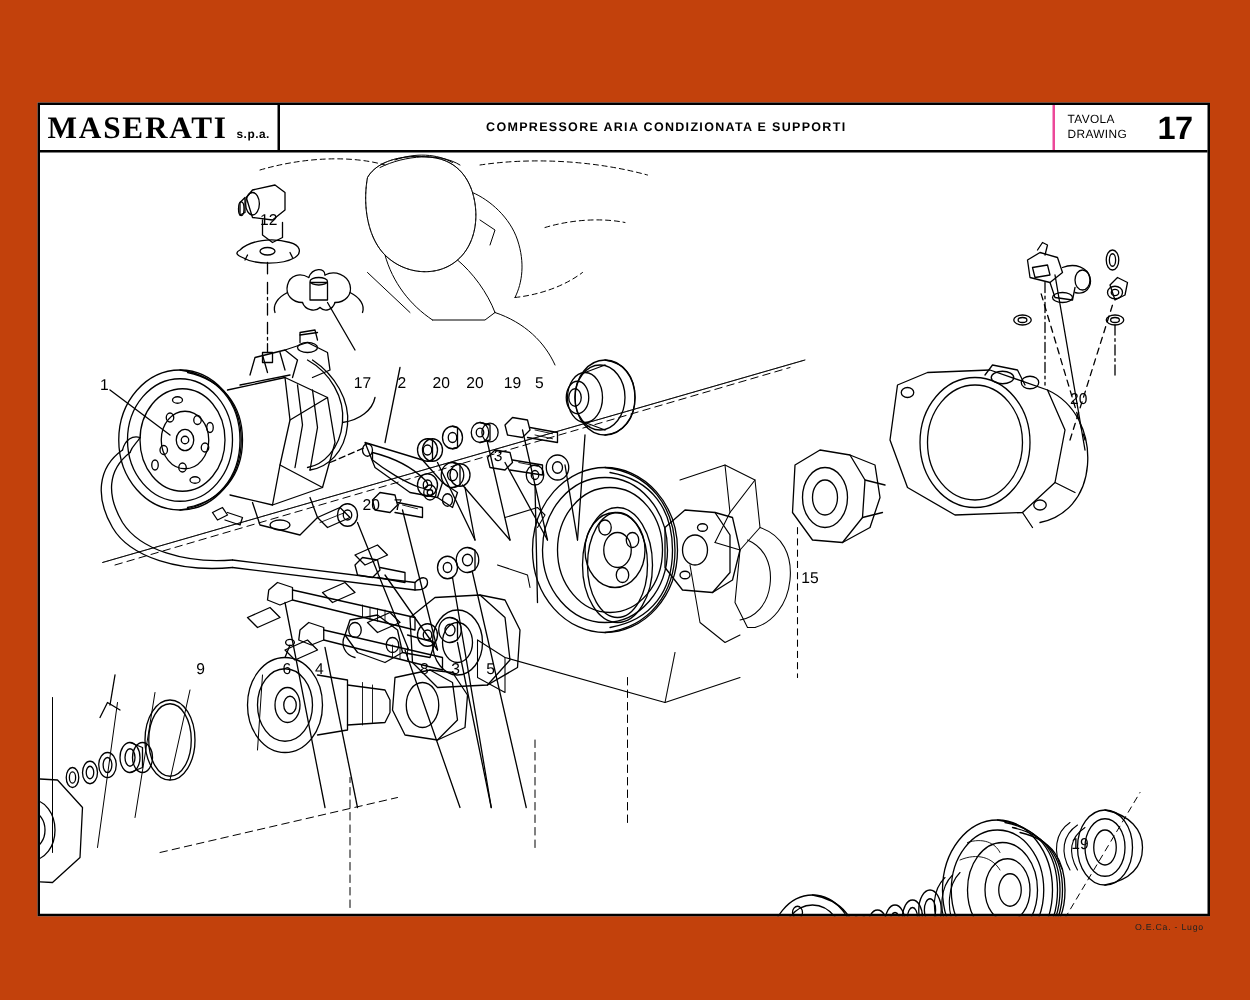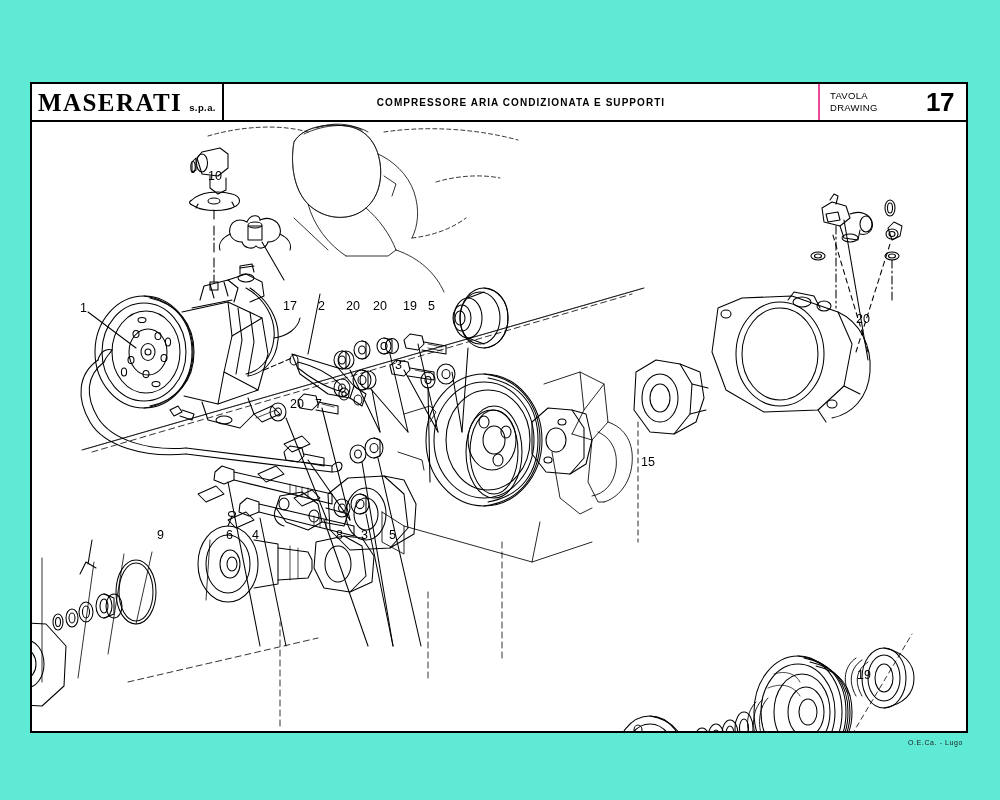--- a/index.html
+++ b/index.html
@@ -1,31 +1,31 @@
 <!DOCTYPE html>
 <html><head>
 <meta charset="utf-8">
 <style>
   html,body{margin:0;padding:0;background:#ffffff;}
   body{width:1000px;height:800px;font-family:"Liberation Sans",sans-serif;overflow:hidden;}
-  #page{position:relative;width:1000px;height:800px;background:#5eead4;}
+  #page{position:relative;width:1000px;height:800px;background:#c2410c;}
 
   
   #frame{position:absolute;left:30px;top:82px;width:938px;height:651px;
          border:2px solid #000;box-sizing:border-box;background:#fff;}
 
   
   #titleblock{position:absolute;left:0;top:0;width:100%;height:38px;
               border-bottom:2px solid #000;box-sizing:border-box;display:flex;}
   .tb-cell{position:relative;display:flex;align-items:center;justify-content:center;
            height:100%;box-sizing:border-box;}
   #cell-logo{width:192px;border-right:2px solid #000;}
   #cell-it{flex:1;border-right:2px solid #ec4899;}
   #cell-en{width:278px;border-right:2px solid #000;}
-  #cell-tav{width:146px;justify-content:space-between;padding:0 12px 0 10px;}
+  #cell-tav{width:122px;justify-content:space-between;padding:0 12px 0 10px;}
 
   #logo-wrap{display:flex;align-items:baseline;justify-content:center;width:100%;}
   #logo-main{font-family:"Liberation Serif",serif;font-size:25px;font-weight:700;
              letter-spacing:1.4px;color:#000;line-height:1;}
   #logo-sub{font-size:9.5px;font-weight:700;letter-spacing:.4px;margin-left:7px;color:#000;text-align:center;}
 
   .tb-title{font-size:10px;font-weight:700;letter-spacing:1.05px;color:#000;
             text-align:center;white-space:nowrap;}
   #tav-label{font-size:9.5px;line-height:1.22;letter-spacing:.3px;color:#000;text-align:left;}
   #tav-num{font-size:26px;font-weight:700;color:#000;letter-spacing:-.5px;line-height:1;}
@@ -536,21 +536,21 @@
             <path d="M248 604 L 248 500"></path>
             <path d="M396 470 L 396 560"></path>
             <path d="M470 420 L 470 540"></path>
           </g>
 
         </g>
       </svg>
     </div>
 
     <div id="callout-layer">
-      <span class="callout" style="left:176px;top:86px;">10</span>
+      <span class="callout" style="left:176px;top:86px;">12</span>
       <span class="callout" style="left:48px;top:218px;">1</span>
       <span class="callout" style="left:251px;top:216px;">17</span>
       <span class="callout" style="left:286px;top:216px;">2</span>
       <span class="callout" style="left:314px;top:216px;">20</span>
       <span class="callout" style="left:341px;top:216px;">20</span>
       <span class="callout" style="left:371px;top:216px;">19</span>
       <span class="callout" style="left:396px;top:216px;">5</span>
       <span class="callout" style="left:363px;top:275px;">3</span>
       <span class="callout" style="left:258px;top:314px;">20</span>
       <span class="callout" style="left:283px;top:314px;">7</span>

